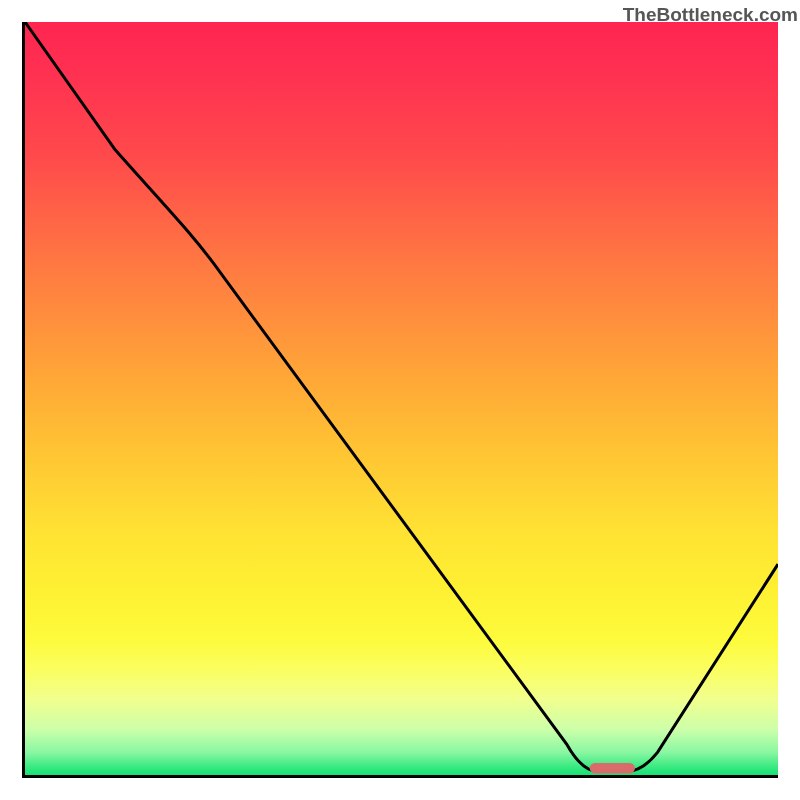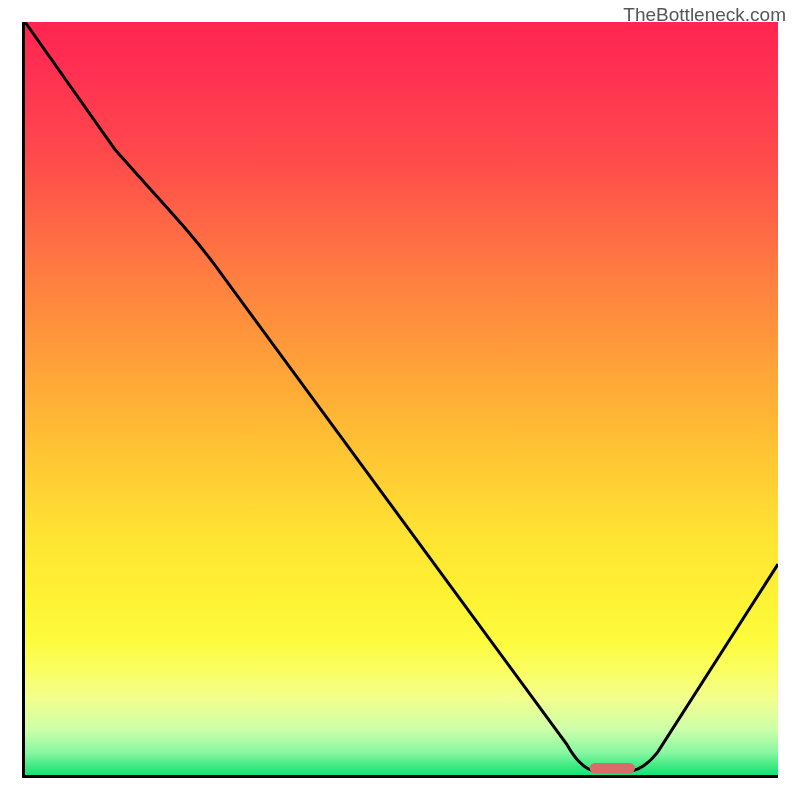--- a/index.html
+++ b/index.html
@@ -7,23 +7,23 @@
     padding: 0;
     width: 800px;
     height: 800px;
     font-family: Arial, sans-serif;
     position: relative;
     background: #fff;
   }
   .attribution {
     position: absolute;
     top: 4px;
-    right: 14px;
+    right: 2px;
     font-size: 19px;
-    font-weight: normal;
+    font-weight: bold;
     color: #565656;
     z-index: 10;
   }
   .plot-area {
     position: absolute;
     left: 22px;
     top: 22px;
     width: 756px;
     height: 756px;
     border: 3px solid #000;

